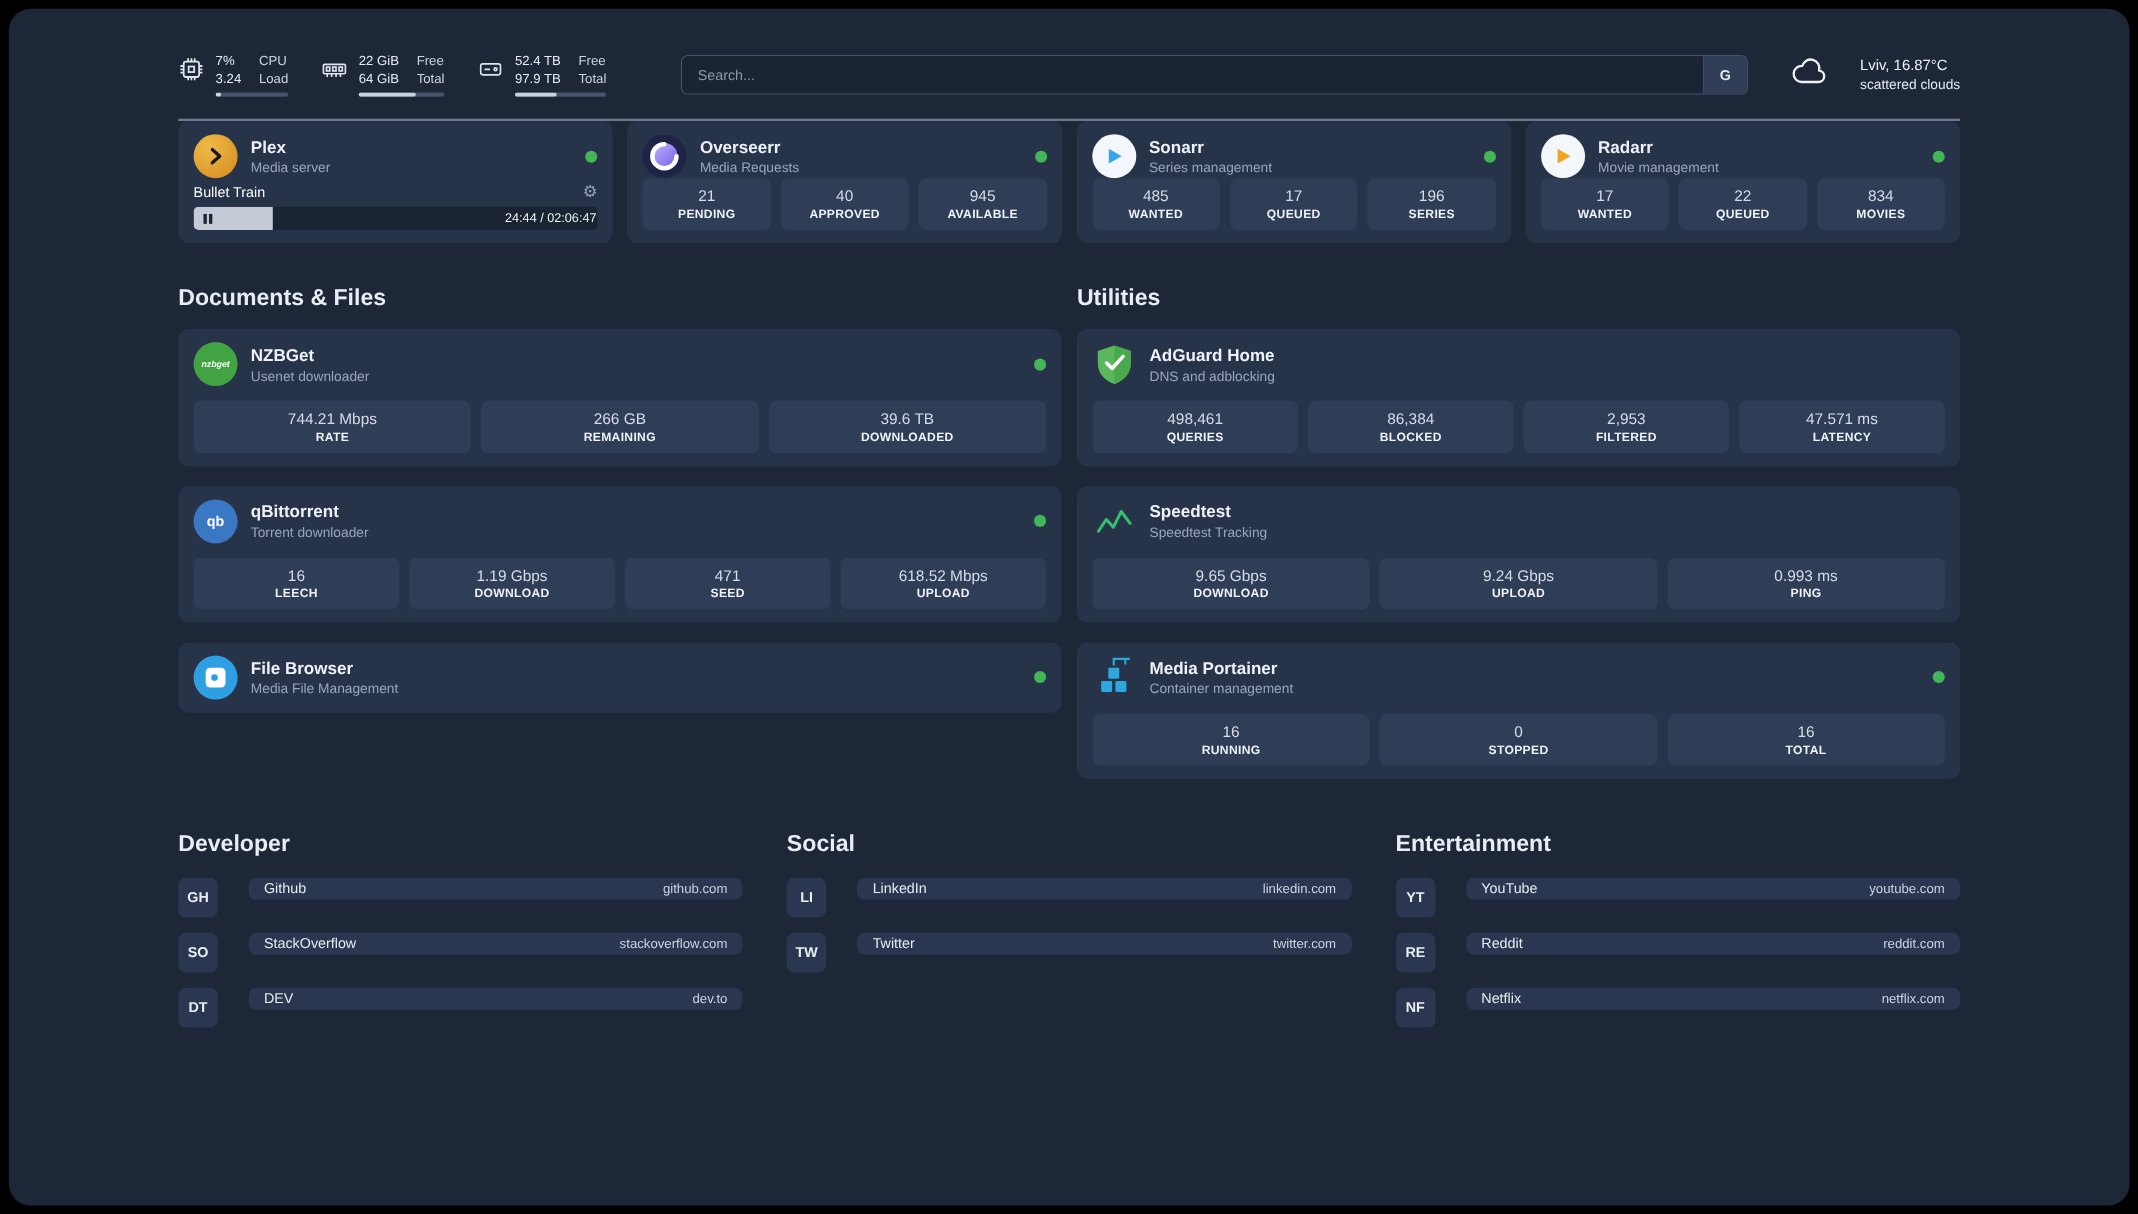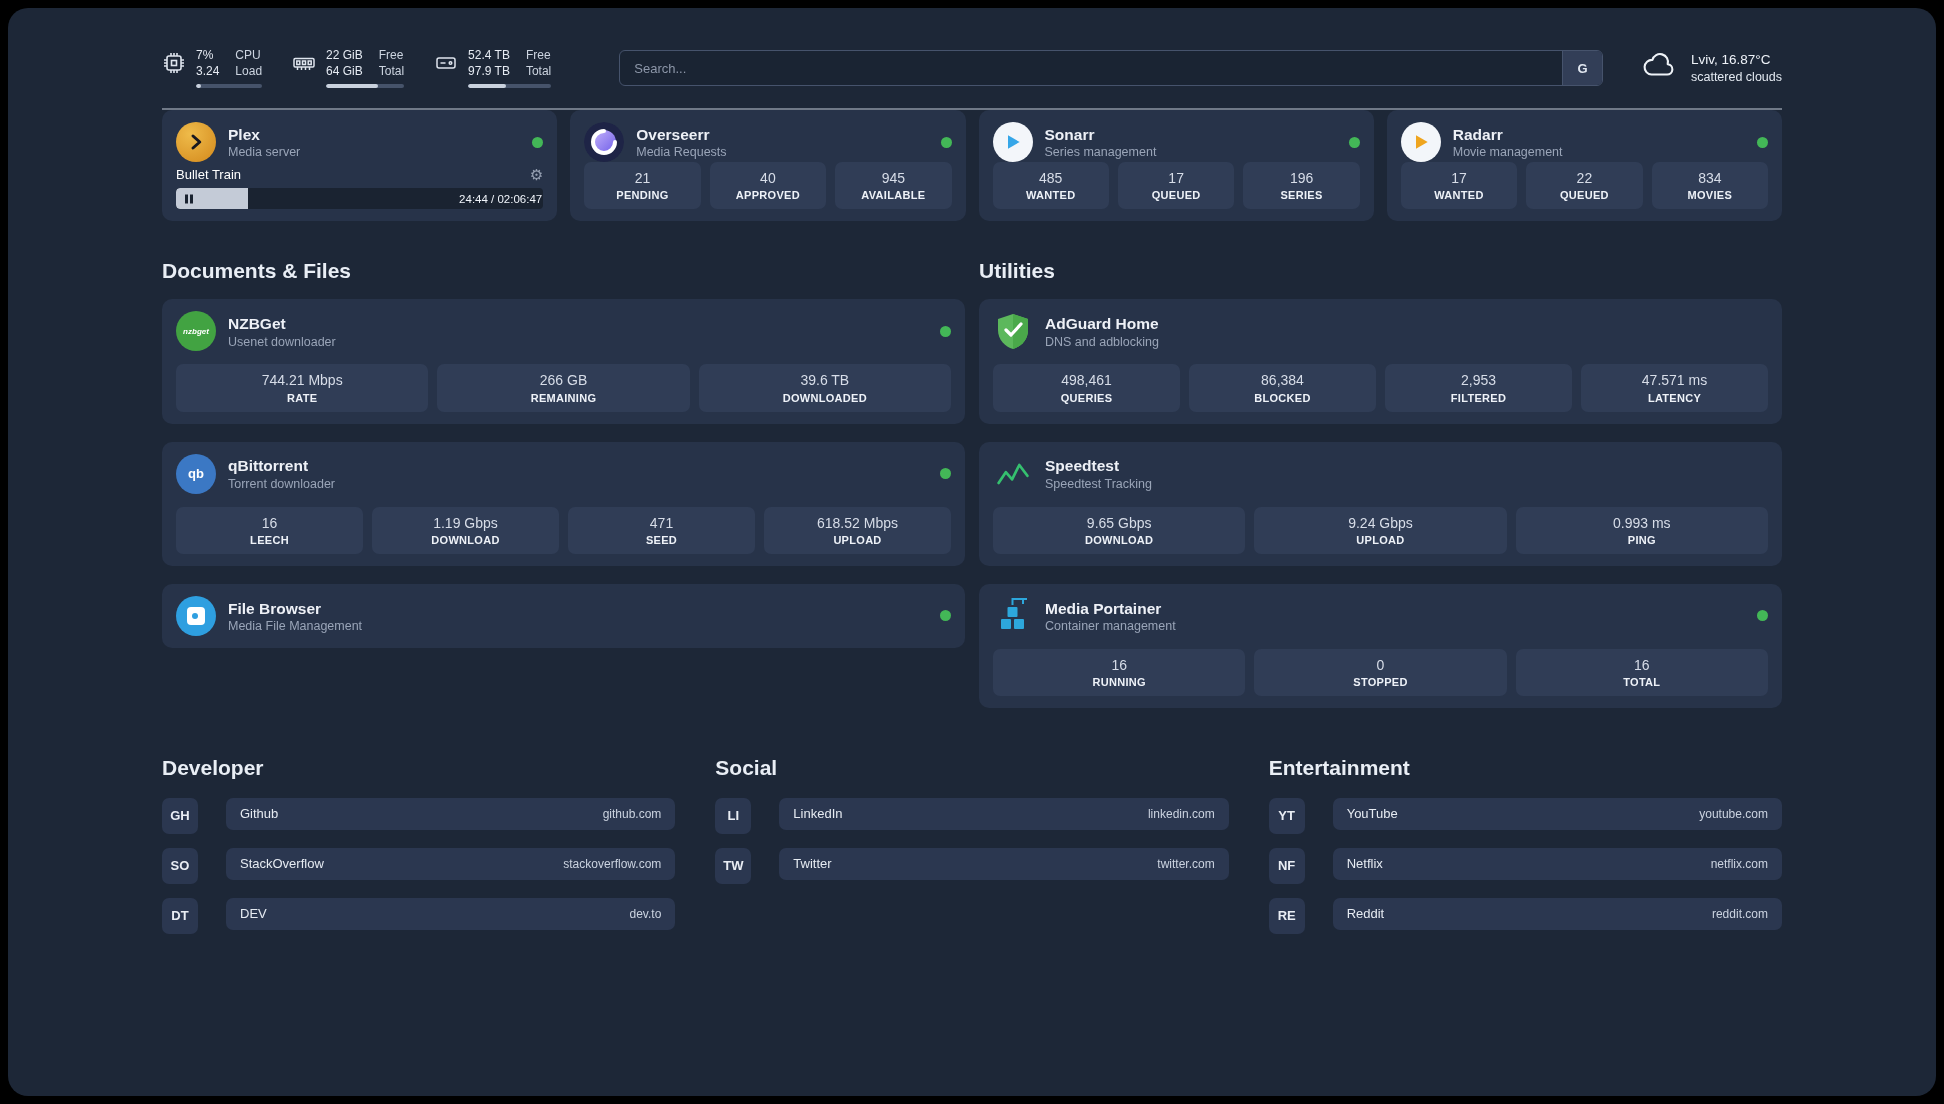--- a/index.html
+++ b/index.html
@@ -37,21 +37,21 @@
     font-family:"Liberation Sans", sans-serif; outline:none;
   }
   .search-input::placeholder { color:#8d97a9; }
   .search-engine {
     position:absolute; right:1px; top:1px; bottom:1px; width:40px;
     background:#323e57; border-left:1px solid #46536c;
     border-radius:0 5px 5px 0;
     display:flex; align-items:center; justify-content:center;
     color:#e2e8f1; font-size:13px; font-weight:700; cursor:pointer;
   }
-  .weather { display:flex; align-items:center; gap:12px; }
+  .weather { display:flex; align-items:center; gap:26px; }
   .weather-text { display:flex; flex-direction:column; line-height:1.35; }
   .weather-loc { font-size:13.5px; color:#eef2f8; }
   .weather-cond { font-size:12.5px; color:#e3e9f1; }
 
   .divider { margin-top:20px; border-top:2px solid rgba(214,222,233,.45); }
 
   
   .section-title { font-size:21px; font-weight:600; color:#e9eef5; }
   .media-title { margin:58px 0 18px; }
 
@@ -105,21 +105,21 @@
   
   .bookmarks { display:grid; grid-template-columns:1fr 1fr 1fr; gap:40px; margin-top:48px; }
   .bm-title { margin:0 0 18px; }
   .bm-row { display:flex; gap:28px; margin-bottom:14px; }
   .bm-abbr {
     width:36px; height:36px; flex:none; background:#2b3750; border-radius:7px;
     display:flex; align-items:center; justify-content:center;
     font-size:13px; font-weight:700; color:#e9edf4; cursor:pointer;
   }
   .bm-pill {
-    flex:1; height:32px; background:#2b3750; border-radius:7px;
+    flex:1; height:20px; background:#2b3750; border-radius:7px;
     display:flex; align-items:center; padding:0 14px; cursor:pointer; text-decoration:none;
   }
   .bm-name { flex:1; font-size:13px; color:#e6ebf2; }
   .bm-url { font-size:12px; color:#cbd3e0; }
 </style>
 </head>
 <body>
 
 <div class="panel">
   <div class="content">
@@ -579,30 +579,30 @@
       <div>
         <h2 class="section-title bm-title">Entertainment</h2>
         <div class="bm-row">
           <span class="bm-abbr">YT</span>
           <a class="bm-pill">
             <span class="bm-name">YouTube</span>
             <span class="bm-url">youtube.com</span>
           </a>
         </div>
         <div class="bm-row">
+          <span class="bm-abbr">RE</span>
+          <a class="bm-pill">
+            <span class="bm-name">Reddit</span>
+            <span class="bm-url">reddit.com</span>
+          </a>
+        </div>
+        <div class="bm-row">
           <span class="bm-abbr">NF</span>
           <a class="bm-pill">
             <span class="bm-name">Netflix</span>
             <span class="bm-url">netflix.com</span>
-          </a>
-        </div>
-        <div class="bm-row">
-          <span class="bm-abbr">RE</span>
-          <a class="bm-pill">
-            <span class="bm-name">Reddit</span>
-            <span class="bm-url">reddit.com</span>
           </a>
         </div>
       </div>
 
     </div>
   </div>
 </div>
 
 </body></html>

